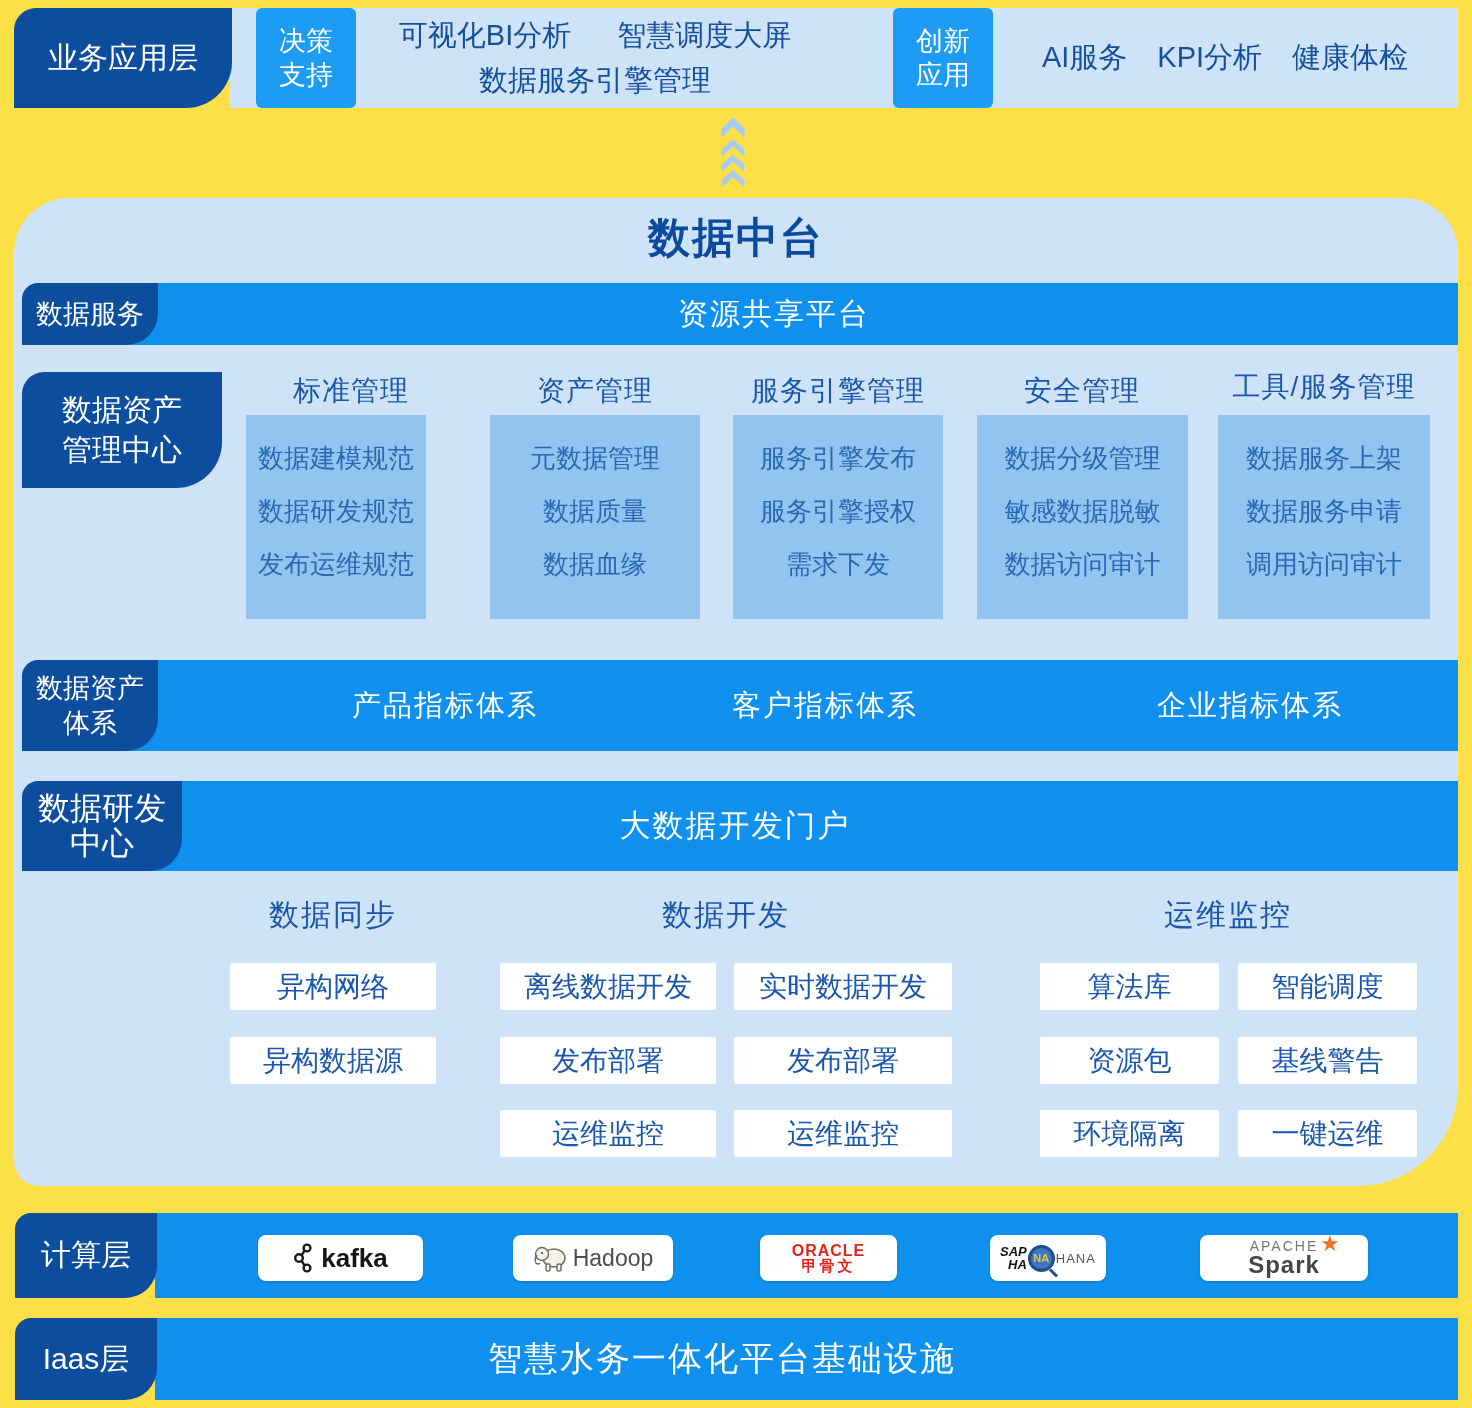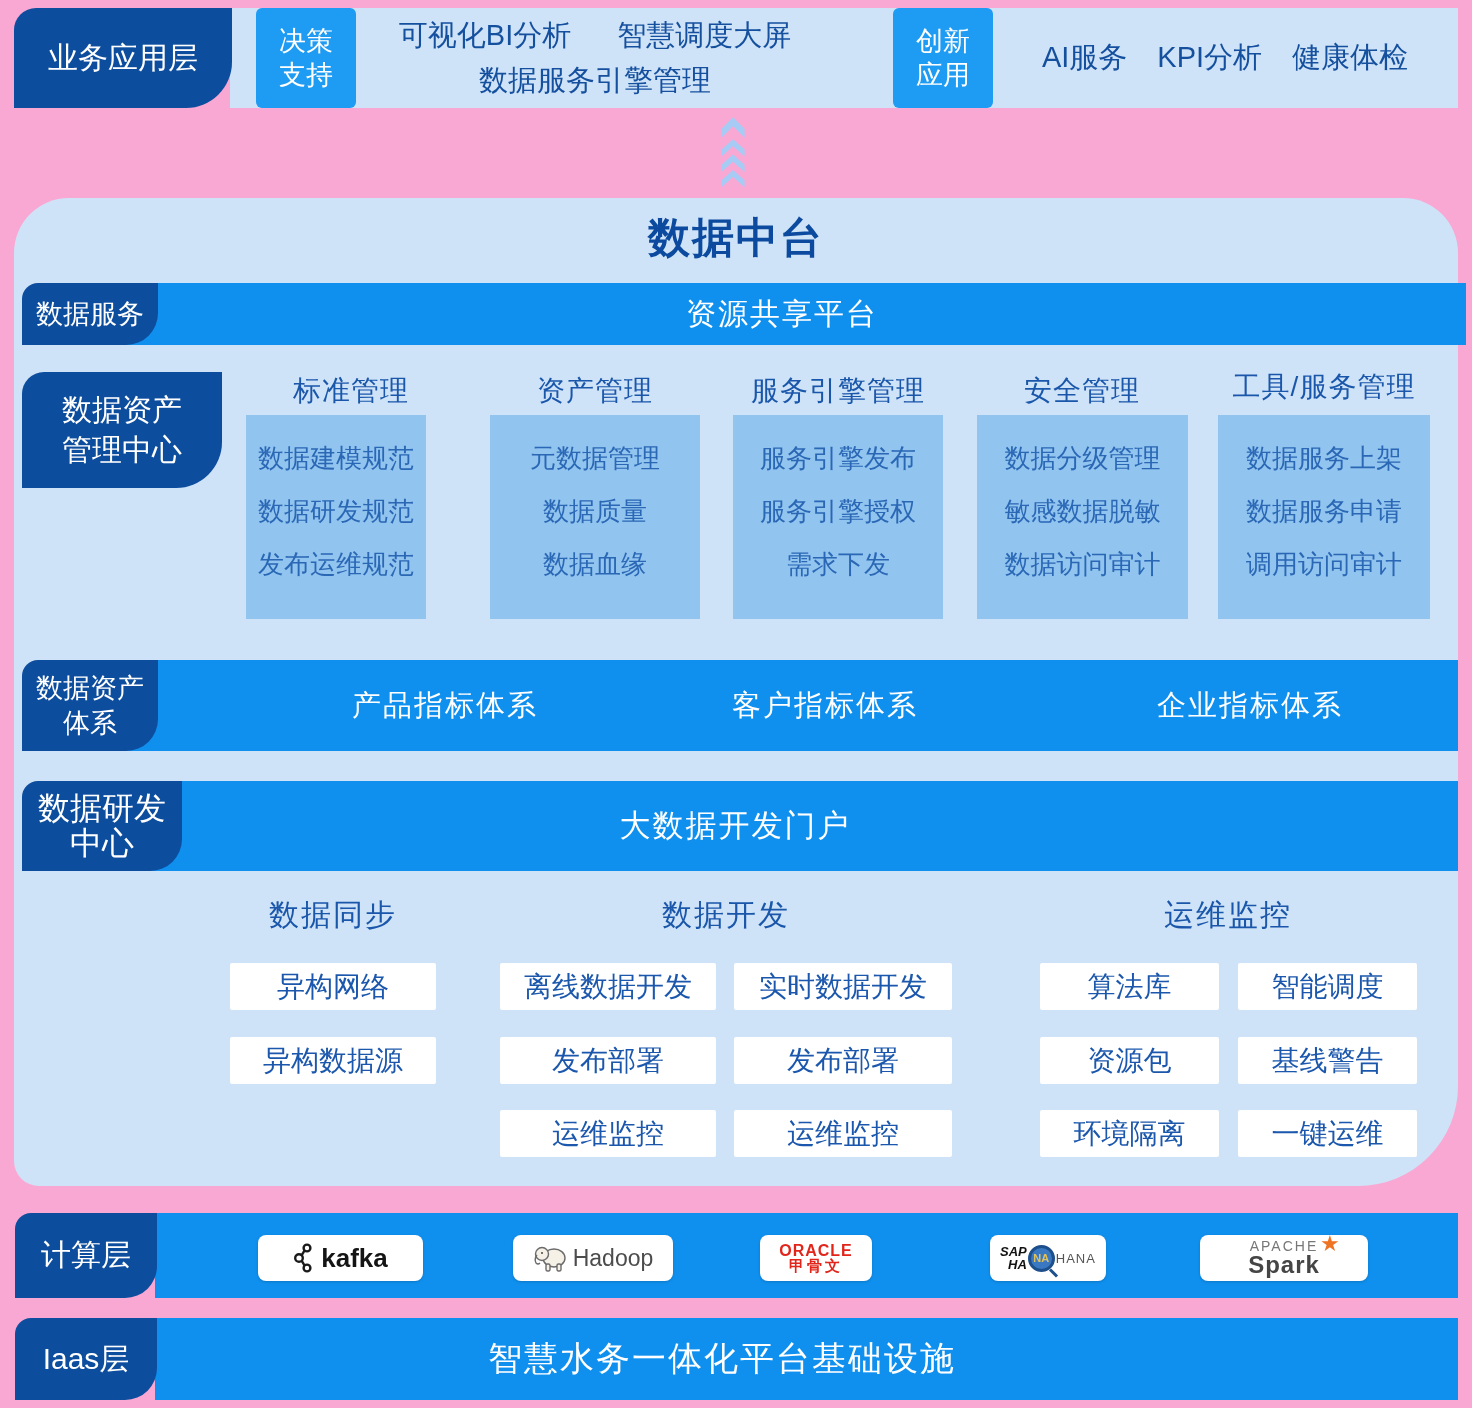--- a/index.html
+++ b/index.html
@@ -1,17 +1,17 @@
 <!DOCTYPE html>
 <html><head>
 <meta charset="utf-8">
 <style>
   html,body{margin:0;padding:0;background:#fff;}
   .page{
-    position:relative;width:1472px;height:1408px;background:#f9a8d4;overflow:hidden;
+    position:relative;width:1472px;height:1408px;background:#fde047;overflow:hidden;
     font-family:"Liberation Sans","DejaVu Sans",sans-serif;
     text-decoration:underline;
   }
   .abs{position:absolute;}
   .navy{background:#0d4d9e;color:#fff;}
   .band{position:absolute;background:#0f90ef;}
   .tag{position:absolute;background:#1e9bf2;color:#fff;display:flex;flex-direction:column;
        align-items:center;justify-content:center;font-size:27px;line-height:34px;font-weight:500;border-radius:6px;}
   .label-box{position:absolute;display:flex;flex-direction:column;align-items:center;justify-content:center;
        z-index:3;font-weight:500;}
@@ -101,21 +101,21 @@
       <polygon points="2,52 20,36 38,52 38,63 20,47 2,63"></polygon>
       <polygon points="2,76 20,60 38,76 38,87 20,71 2,87"></polygon>
       <polygon points="2,100 20,84 38,100 38,111 20,95 2,111"></polygon>
     </g>
   </svg>
 
   <div class="platform"></div>
 
   <div class="p-title">数据中台</div>
 
-  <div class="band" style="left:98px;top:283px;width:1368px;height:62px;">
+  <div class="band" style="left:90px;top:283px;width:1368px;height:62px;">
     <span class="band-center-text" style="position:absolute;left:50%;top:50%;transform:translate(-50%,-50%);">资源共享平台</span>
   </div>
   <div class="label-box navy r-sm" style="left:22px;top:283px;width:136px;height:62px;font-size:27px;">
     <span>数据服务</span>
   </div>
 
   <div class="label-box navy r-md band-label-text" style="left:22px;top:372px;width:200px;height:116px;font-size:30px;line-height:40px;">
     <span>数据资产</span>
     <span>管理中心</span>
   </div>
@@ -246,21 +246,21 @@
         <circle cx="9" cy="11" r="6.5"></circle>
         <path d="M4 12 Q1 16 3 20 Q5 22 7 20" fill="none"></path>
         <rect x="13" y="21" width="4" height="7" rx="1.5"></rect>
         <rect x="24" y="21" width="4" height="7" rx="1.5"></rect>
       </g>
       <circle cx="9" cy="10" r="0.9" fill="#333"></circle>
     </svg>
     <span class="hadoop-word">Hadoop</span>
   </div>
 
-  <div class="chip" style="left:760px;width:112px;">
+  <div class="chip" style="left:760px;width:137px;">
     <div class="oracle-txt">
       <span class="l1">ORACLE</span>
       <span class="l2">甲骨文</span>
     </div>
   </div>
 
   <div class="chip" style="left:990px;width:116px;">
     <div class="sap-wrap">
       <div class="sap-sap">
         <span>SAP</span>

